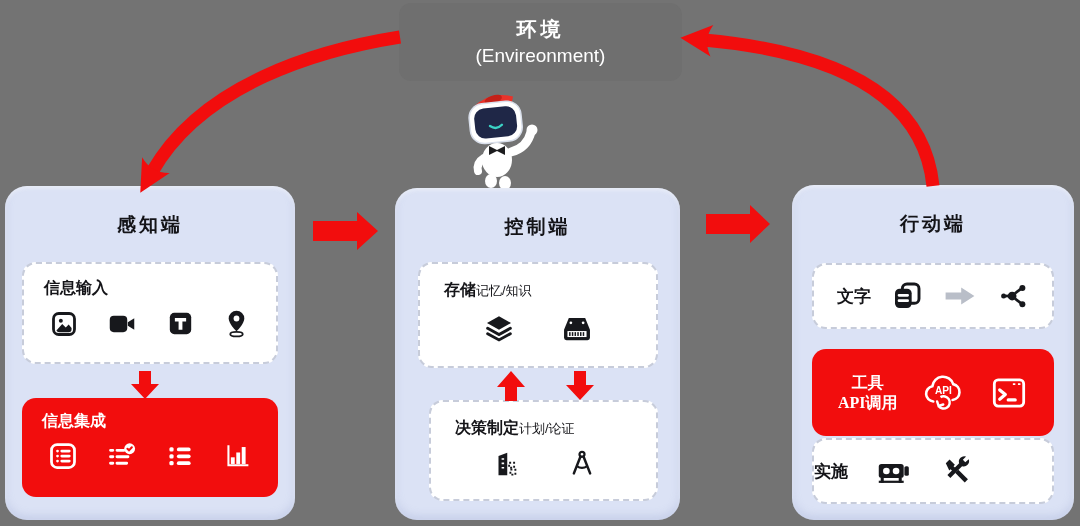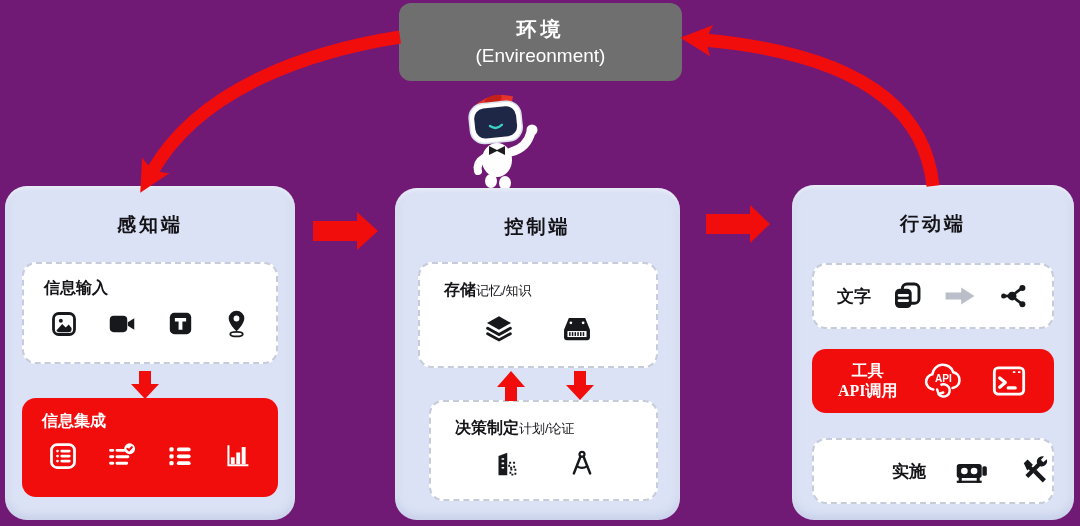--- a/index.html
+++ b/index.html
@@ -1,16 +1,16 @@
 <!DOCTYPE html>
 <html><head>
 <meta charset="utf-8">
 <style>
   html,body{margin:0;padding:0;background:#ffffff;}
-  .stage{position:relative;width:1080px;height:526px;background:#701a75;
+  .stage{position:relative;width:1080px;height:526px;background:#737373;
          font-family:"Liberation Sans",sans-serif;overflow:hidden;}
 
   
   .env{position:absolute;left:399px;top:3px;width:283px;height:78px;background:#6f6f6f;
        border-radius:12px;color:#fff;display:flex;flex-direction:column;align-items:center;
        justify-content:center;line-height:1.35;}
   .env .zh{font-size:20px;font-weight:bold;letter-spacing:4px;}
   .env .en{font-size:19px;}
 
   
@@ -209,21 +209,21 @@
               <path d="M13.5 14 l4.5 3.5"></path>
           </g>
           <circle cx="11.3" cy="12" r="3.5" fill="currentColor"></circle>
           <circle cx="4.5" cy="12" r="2" fill="currentColor"></circle>
           <circle cx="19.5" cy="5.5" r="2.4" fill="currentColor"></circle>
           <circle cx="19.5" cy="18.5" r="2.4" fill="currentColor"></circle>
         </svg>
       </div>
     </div>
 
-    <div class="rbox" style="left:20px;right:20px;top:164px;height:64px;">
+    <div class="rbox" style="left:20px;right:20px;top:164px;height:87px;">
       <div class="icon-row" style="justify-content:space-between;height:100%;padding:0 26px;">
         <div style="text-align:center;line-height:1.25;">
           <div class="box-label">工具</div>
           <div class="box-label">API调用</div>
         </div>
         <svg class="icn white" width="46" height="40" viewBox="0 0 30 26">
           <path d="M8 18.5 a5 5 0 0 1-.6-9.9 7 7 0 0 1 13.6-1.4 5.3 5.3 0 0 1-.4 10.4" fill="none" stroke="currentColor" stroke-width="1.7" stroke-linecap="round"></path>
           <text x="14.6" y="13.6" font-size="6.6" font-weight="bold" text-anchor="middle" fill="currentColor" font-family="Liberation Sans, sans-serif">API</text>
           <path d="M11.5 21.5 a4 4 0 1 0 1.2-5.8" fill="none" stroke="currentColor" stroke-width="1.6"></path>
           <path d="M10.5 18.5 l1 3 3-1" fill="none" stroke="currentColor" stroke-width="1.6" stroke-linecap="round"></path>
@@ -231,21 +231,21 @@
         <svg class="icn white" width="38" height="34" viewBox="0 0 24 22">
           <rect x="2.5" y="2.5" width="19" height="17" rx="2.5" fill="none" stroke="currentColor" stroke-width="1.8"></rect>
           <path d="M14.5 5.3 h1.6 M17.8 5.3 h1.6" stroke="currentColor" stroke-width="1.2"></path>
           <path d="M6 9 l3.6 3 L6 15" stroke="currentColor" stroke-width="2.1" fill="none" stroke-linecap="round" stroke-linejoin="round"></path>
           <path d="M11.5 15.5 h4.5" stroke="currentColor" stroke-width="2.1" stroke-linecap="round"></path>
         </svg>
       </div>
     </div>
 
     <div class="wbox" style="left:20px;right:20px;top:253px;height:66px;">
-      <div class="icon-row" style="justify-content:flex-end;gap:28px;height:100%;">
+      <div class="icon-row" style="justify-content:flex-start;gap:28px;height:100%;">
         <span class="box-label" style="font-size:17px;">实施</span>
         <svg class="icn dark" width="36" height="32" viewBox="0 0 26 22">
           <rect x="2" y="6" width="18" height="10" rx="2" fill="currentColor"></rect>
           <circle cx="7.5" cy="11" r="2.4" fill="#ffffff"></circle>
           <circle cx="14.5" cy="11" r="2.4" fill="#ffffff"></circle>
           <rect x="20.5" y="7.5" width="3.2" height="7" rx="1.2" fill="currentColor"></rect>
           <path d="M4.5 16 v3.5 M17.5 16 v3.5" stroke="currentColor" stroke-width="2.2"></path>
           <path d="M2 18.8 h18" stroke="currentColor" stroke-width="1.6"></path>
         </svg>
         <svg class="icn dark" width="34" height="32" viewBox="0 0 24 24">

